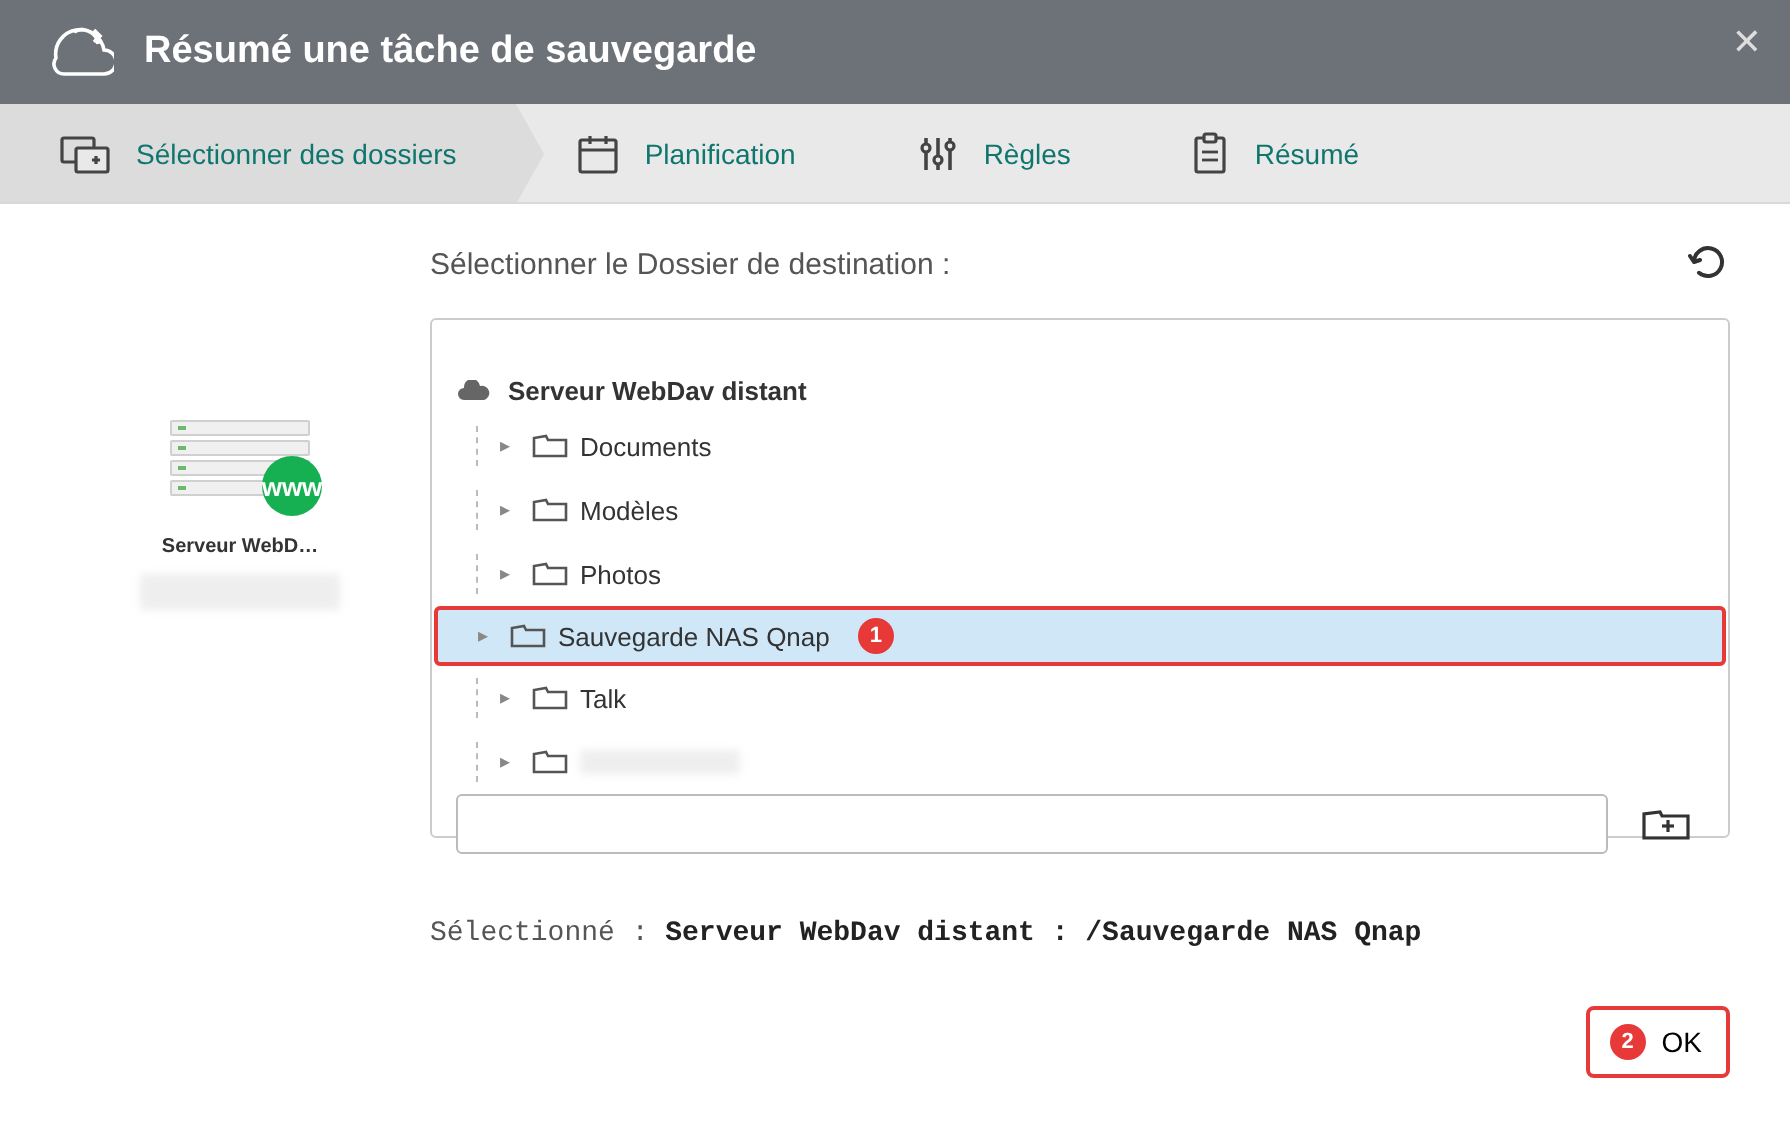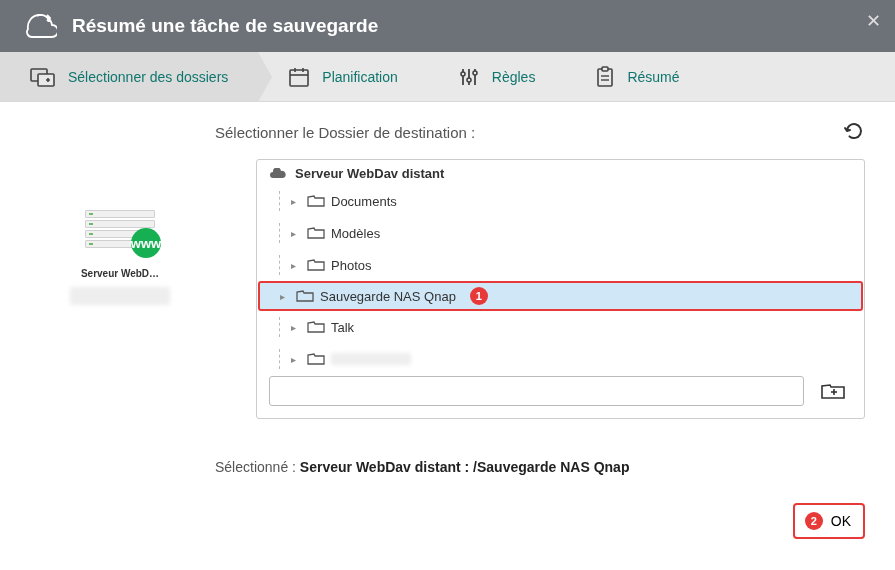--- a/index.html
+++ b/index.html
@@ -26,35 +26,35 @@
 .www-badge { position: absolute; right: -6px; bottom: -8px; width: 30px; height: 30px; background: #16b053; border-radius: 50%; display: flex; align-items: center; justify-content: center; color: #fff; font-size: 13px; font-weight: bold; }
 .server-name { font-size: 10px; font-weight: bold; margin-top: 18px; white-space: nowrap; overflow: hidden; text-overflow: ellipsis; }
 .server-sub { height: 18px; background: #eee; border-radius: 2px; margin: 8px 30px 0; filter: blur(2px); }
 
 .right-panel { flex: 1; margin-left: 15px; }
 .top-row { display: flex; justify-content: space-between; align-items: center; margin-bottom: 14px; }
 .top-row .label { font-size: 15px; color: #555; }
 .btn-sources { border: 1px solid #bbb; background: #fff; padding: 7px 16px; border-radius: 4px; font-size: 13px; cursor: pointer; display: flex; align-items: center; gap: 8px; }
 .refresh { margin-left: 18px; cursor: pointer; }
 
-.tree-box { border: 1px solid #ccc; border-radius: 3px; height: 260px; padding: 2px 0 12px 0; display: flex; flex-direction: column; margin-left: 41px; }
+.tree-box { border: 1px solid #ccc; border-radius: 3px; height: 260px; padding: 24px 0 12px 0; display: flex; flex-direction: column; }
 .tree-root { display: flex; align-items: center; padding: 4px 12px; font-weight: bold; font-size: 13px; gap: 8px; }
 .tree-item { display: flex; align-items: center; padding: 4px 12px 4px 20px; font-size: 13px; gap: 6px; border: 2px solid transparent; }
 .tree-item.selected { background: #d0e7f7; }
 .tree-item.highlighted { border: 2px solid #e83939; border-radius: 3px; margin: 0 1px; }
 .tree-item .expand { width: 10px; color: #888; cursor: pointer; font-size: 10px; }
 .tree-item .guide { width: 8px; border-left: 1px dashed #bbb; height: 20px; margin-right: -2px; }
 .tree-item .obscured { display: inline-block; width: 80px; height: 12px; background: #eee; filter: blur(2px); border-radius: 2px; }
 .badge-num { width: 18px; height: 18px; background: #e83939; color: #fff; border-radius: 50%; font-size: 11px; font-weight: bold; display: inline-flex; align-items: center; justify-content: center; margin-left: 8px; }
 
 .path-row { display: flex; gap: 10px; padding: 0 12px; margin-top: auto; }
 .path-input { flex: 1; border: 1px solid #bbb; border-radius: 3px; height: 30px; padding: 0 8px; }
 .add-folder { width: 38px; height: 30px; display: flex; align-items: center; justify-content: center; cursor: pointer; }
 
-.selected-row { margin-top: 40px; font-size: 14px; color: #555; }
+.selected-row { margin-top: 40px; font-size: 14px; color: #555; font-family: Liberation Mono, monospace; }
 .selected-row b { color: #222; }
 
 .footer { display: flex; justify-content: flex-end; align-items: center; margin-top: 28px; gap: 8px; }
 .btn { border: 1px solid #bbb; background: #fff; padding: 8px 22px; border-radius: 4px; font-size: 14px; cursor: pointer; }
 .ok-wrap { border: 2px solid #e83939; border-radius: 4px; display: flex; align-items: center; padding: 2px 4px 2px 2px; gap: 4px; }
 .ok-wrap .btn { border: none; padding: 6px 8px 6px 4px; }
 
 .folder-svg { flex-shrink: 0; }
 </style>
 </head>

